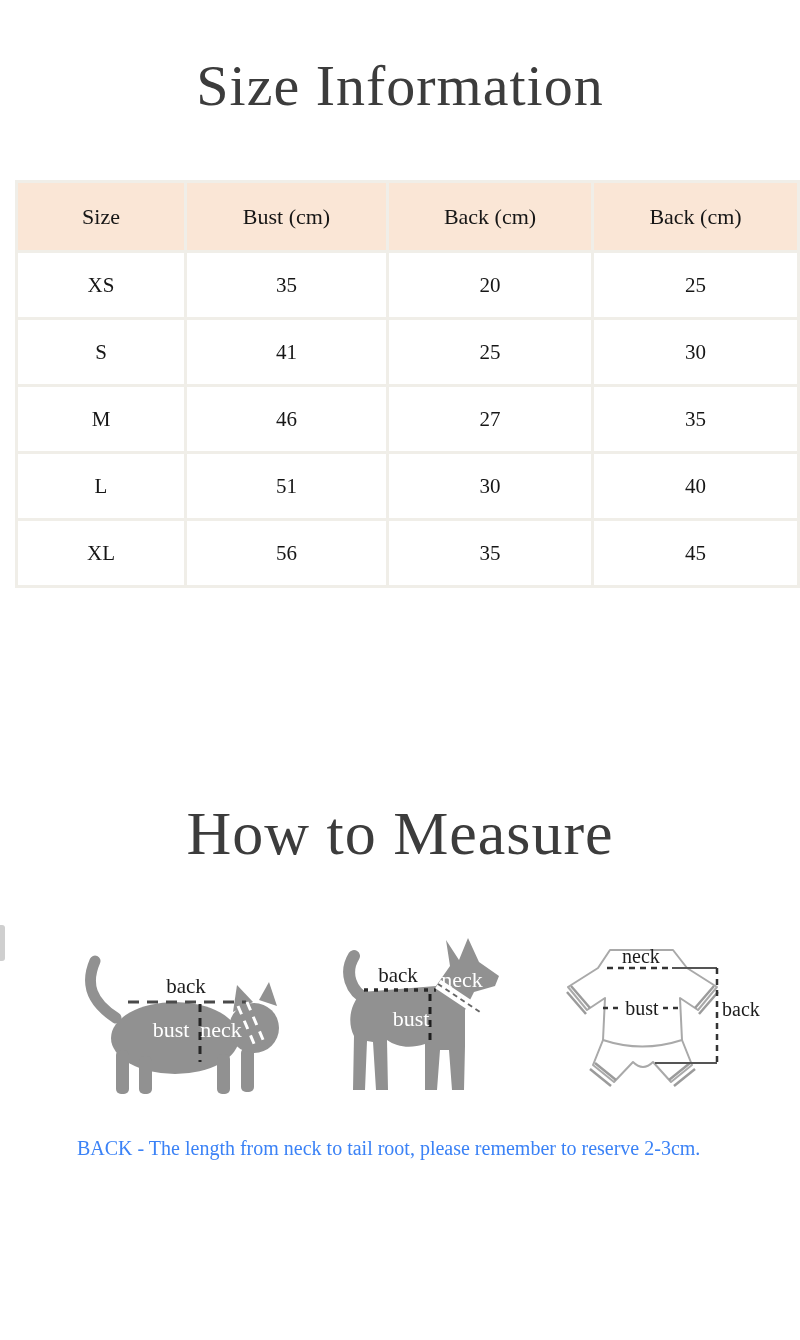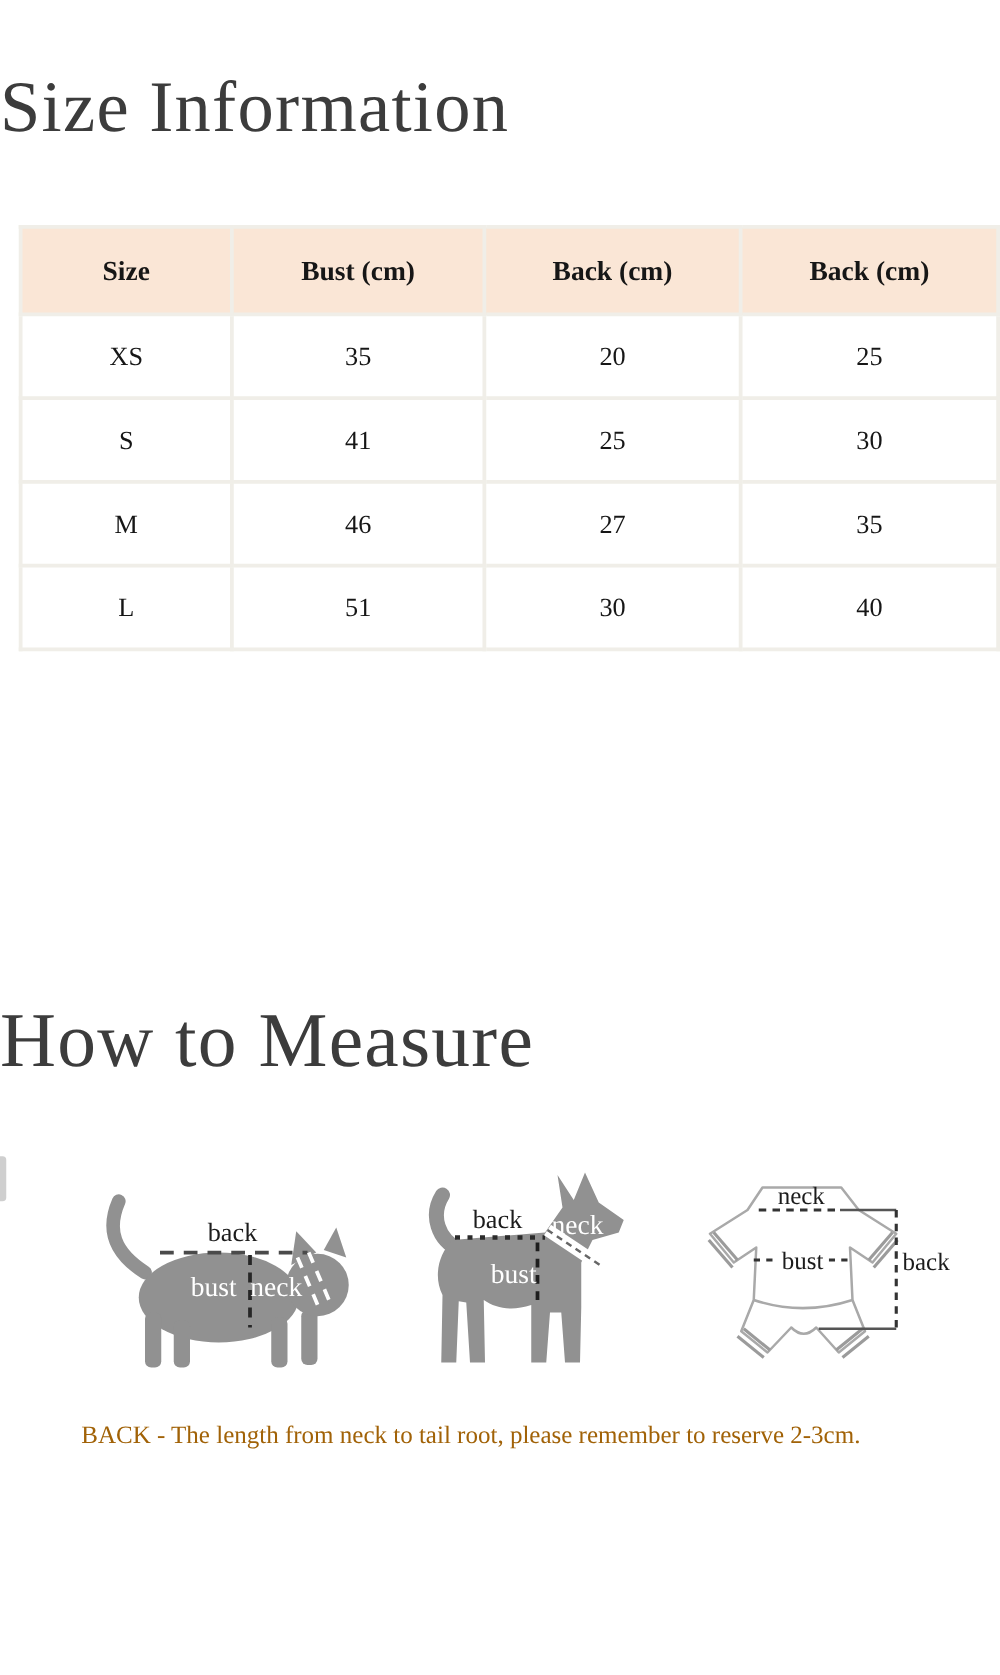--- a/index.html
+++ b/index.html
@@ -1,51 +1,51 @@
 <!DOCTYPE html>
 <html><head>
 <meta charset="utf-8">
 <style>
   html,body{margin:0;padding:0;}
   body{
     width:800px;height:1340px;position:relative;background:#ffffff;
     font-family:"Liberation Serif", serif;color:#1b1b1b;overflow:hidden;
   }
   .title{
-    position:absolute;left:0;width:800px;text-align:left;
+    position:absolute;left:0;width:800px;text-align:center;
     color:#3c3c3c;font-weight:normal;margin:0;letter-spacing:1px;
   }
   #size-title{top:52px;font-size:58px;}
   #measure-title{top:798px;font-size:62px;}
 
   .size-table-wrap{position:absolute;left:15px;top:180px;}
   table{border-collapse:collapse;table-layout:fixed;width:770px;}
   th,td{
     border:3px solid #f0eee8;background:#ffffff;text-align:center;
     vertical-align:middle;padding:0;color:#161616;
   }
-  thead th{background:#fae6d6;height:67px;font-weight:bold;font-size:22px;}
+  thead th{background:#fae6d6;height:67px;font-weight:normal;font-size:22px;}
   tbody td{height:64px;font-size:21px;}
   .c0{width:166px}.c1{width:199px}.c2{width:202px}.c3{width:203px}
   .note-row td{font-size:21px;height:64px;}
 
   .fig{position:absolute;}
   .fig-label{font-family:"Liberation Serif", serif;}
   .wlabel{fill:#ffffff;font-size:22px;}
   .blabel{fill:#1c1c1c;font-size:21px;}
   .glabel{fill:#1c1c1c;font-size:20px;}
 
   #edge-sliver{
     position:absolute;left:0;top:925px;width:5px;height:36px;
     background:#cfcfcf;border-radius:0 3px 3px 0;
   }
 
   .instructions{
-    position:absolute;left:65px;top:1127px;width:720px;
-    font-size:20px;line-height:43px;color:#a16207;
+    position:absolute;left:77px;top:1127px;width:720px;
+    font-size:20px;line-height:43px;color:#3b82f6;
   }
 </style>
 </head>
 <body>
 
 <h1 id="size-title" class="title">Size Information</h1>
 
 <div class="size-table-wrap">
   <table>
     <thead>
@@ -73,20 +73,26 @@
         <td>M</td>
         <td>46</td>
         <td>27</td>
         <td>35</td>
       </tr>
       <tr>
         <td>L</td>
         <td>51</td>
         <td>30</td>
         <td>40</td>
+      </tr>
+      <tr>
+        <td>XL</td>
+        <td>56</td>
+        <td>35</td>
+        <td>45</td>
       </tr>
     </tbody>
   </table>
 </div>
 
 <h2 id="measure-title" class="title">How to Measure</h2>
 
 <div id="edge-sliver"></div>
 
 <svg class="fig" style="left:78px;top:940px" width="215" height="160" viewBox="0 0 215 160">

